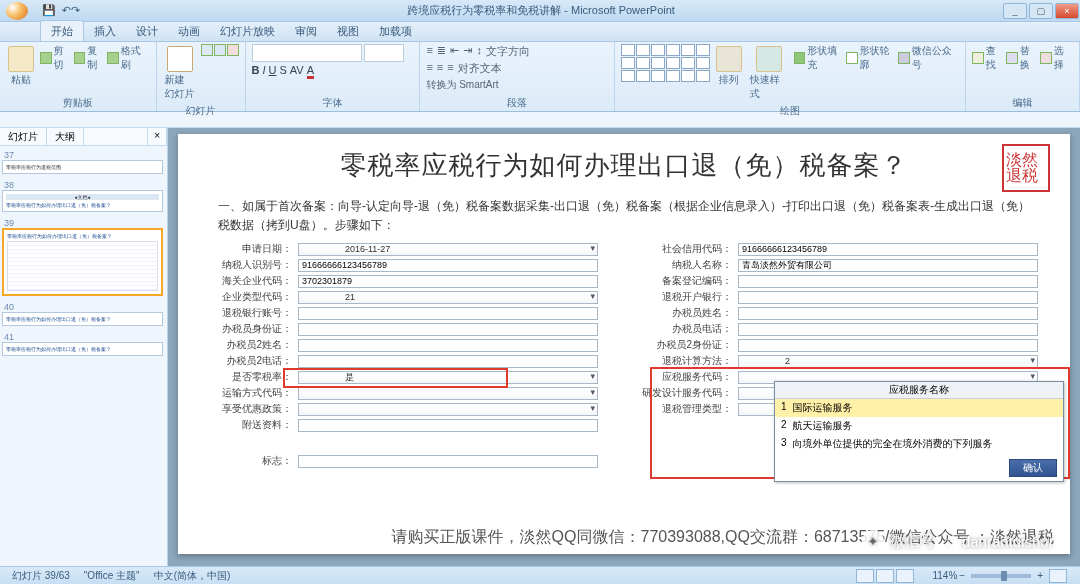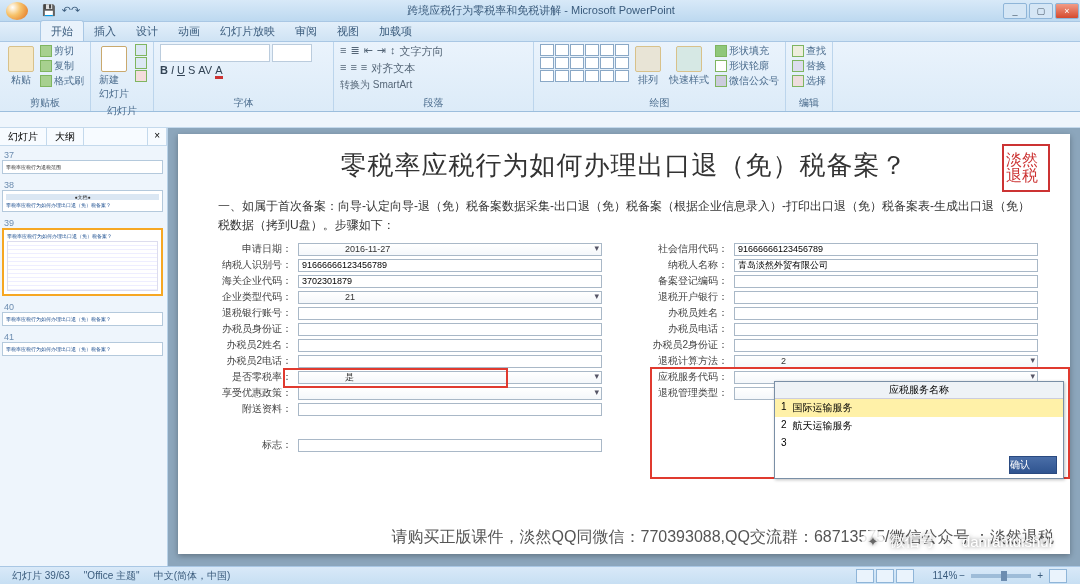--- a/index.html
+++ b/index.html
@@ -13,21 +13,21 @@
 .titlebar .winbtn.close { background:linear-gradient(#f19b86,#d54a2e); color:#fff; }
 .ribtabs { height:20px; background:linear-gradient(#e3effa,#cfe3f4); display:flex; align-items:flex-end; font-size:11px; padding-left:40px; border-bottom:1px solid #a9c7e4; }
 .ribtabs span { padding:3px 10px 2px; color:#3a5b7c; }
 .ribtabs span.active { background:#e9f2fb; border:1px solid #a9c7e4; border-bottom:none; border-radius:3px 3px 0 0; }
 .ribbon { height:70px; background:linear-gradient(#eaf3fc,#dcebf8); border-bottom:1px solid #9cbedd; display:flex; font-size:10px; color:#4a6b8c; }
 .rgroup { border-right:1px solid #bcd5ec; display:flex; flex-direction:column; padding:2px 6px 0; }
 .rgroup .icons { flex:1; display:flex; align-items:flex-start; gap:4px; }
 .rgroup .lbl { text-align:center; font-size:10px; padding:1px 0; }
 .bigbtn { display:flex; flex-direction:column; align-items:center; gap:1px; padding:2px; }
 .bigbtn .ic { width:26px; height:26px; background:#f5e8c6; border:1px solid #d8c18a; border-radius:2px; }
-.smallrow { display:flex; flex-direction:column; gap:1px; font-size:10px; color:#4a6b8c; }
+.smallrow { display:flex; flex-direction:row; gap:1px; font-size:10px; color:#4a6b8c; }
 .smallrow div { display:flex; align-items:center; gap:2px; }
 .smallrow .mi { width:12px; height:12px; background:#a7d08f; border:1px solid #7fb560; }
 .shapegrid { display:grid; grid-template-columns:repeat(6,14px); grid-template-rows:repeat(3,12px); gap:1px; }
 .shapegrid div { border:1px solid #8aa8c6; background:#fff; }
 .ruler { height:16px; background:#eef5fc; border-bottom:1px solid #c4d9ec; }
 .workspace { display:flex; height:438px; }
 .panetabs { width:168px; background:#eef5fc; border-right:1px solid #b9d2e8; display:flex; flex-direction:column; }
 .panetabs .hdr { height:18px; display:flex; font-size:10px; border-bottom:1px solid #c4d9ec; }
 .panetabs .hdr span { padding:2px 8px; background:#f7fbff; border-right:1px solid #c4d9ec; }
 .thumbs { flex:1; overflow:hidden; padding:4px 4px 0 2px; }
@@ -45,21 +45,21 @@
 .formgrid td { padding:1px 2px; height:15px; vertical-align:middle; }
 .formgrid td.lab { width:88px; text-align:right; color:#444; padding-right:4px; white-space:nowrap; }
 .formgrid td.fld input,.formgrid td.fld .sel { width:100%; height:13px; border:1px solid #a9b8c7; background:#fff; font-size:9px; padding:0 3px; line-height:11px; }
 .formgrid td.fld .sel { background:linear-gradient(#fff,#f4f7fa); position:relative; display:block;padding-left:46px; }
 .formgrid td.fld .sel::after { content:"▾"; position:absolute; right:2px; top:-1px; font-size:9px; color:#556; }
 .redbox { position:absolute; border:2px solid #e03a2f; pointer-events:none; }
 .dropdown { position:absolute; background:#fff; border:1px solid #7a8fa6; font-size:10px; box-shadow:1px 1px 3px rgba(0,0,0,.25); }
 .dropdown .dhdr { background:#eef2f6; text-align:center; padding:1px; border-bottom:1px solid #ccd; }
 .dropdown .drow { padding:2px 6px; display:flex; gap:6px; }
 .dropdown .drow.sel { background:#fff1a8; }
-.dropdown .dbtn { background:linear-gradient(#4a6ea8,#2f5490); color:#fff; margin:6px 6px 4px auto; width:48px; font-size:10px; padding:1px 0; border:1px solid #2a4a80; }
+.dropdown .dbtn { background:linear-gradient(#4a6ea8,#2f5490); color:#fff; text-align:center; margin:6px 6px 4px auto; width:48px; font-size:10px; padding:1px 0; border:1px solid #2a4a80; }
 .slide .footer { position:absolute; bottom:6px; right:16px; font-size:16px; color:#555; }
 .wmark { position:absolute; right:28px; bottom:14px; color:#fff; font-size:15px; display:flex; align-items:center; gap:6px; pointer-events:none; text-shadow:0 0 4px rgba(0,0,0,.5); }
 .wmark .wc { width:22px; height:22px; border-radius:50%; background:rgba(255,255,255,.85); display:flex; align-items:center; justify-content:center; font-size:13px; color:#666; }
 .statusbar { height:18px; background:linear-gradient(#d9e9f8,#c7dff3); border-top:1px solid #a9c7e4; font-size:10px; color:#3a5b7c; display:flex; align-items:center; padding:0 12px; }
 .statusbar .spacer { flex:1; }
 .viewbtn { width:18px; height:14px; border:1px solid #8fb5d8; background:#eaf3fc; margin:0 1px; }
 .zoomslider { width:60px; height:4px; background:#9ebcd8; margin:0 4px; position:relative; }
 .zoomslider::after { content:""; position:absolute; left:50%; top:-3px; width:6px; height:10px; background:#6d8db0; }
 </style>
 </head>
@@ -364,20 +364,31 @@
                 <td class="fld">
                   <span class="sel">是</span>
                 </td>
                 <td></td>
             <td class="lab">应税服务代码：</td>
                 <td class="fld">
                   <span class="sel"></span>
                 </td>
           </tr>
           <tr>
+            <td class="lab">运输方式代码：</td>
+                <td class="fld">
+                  <span class="sel"></span>
+                </td>
+                <td></td>
+            <td class="lab">研发设计服务代码：</td>
+                <td class="fld">
+                  <span class="sel"></span>
+                </td>
+          </tr>
+          <tr>
             <td class="lab">享受优惠政策：</td>
                 <td class="fld">
                   <span class="sel"></span>
                 </td>
                 <td></td>
             <td class="lab">退税管理类型：</td>
                 <td class="fld">
                   <span class="sel"></span>
                 </td>
           </tr>
@@ -409,20 +420,21 @@
           <div class="drow sel">
               <span>1</span>
               <span>国际运输服务</span>
             </div>
           <div class="drow">
               <span>2</span>
               <span>航天运输服务</span>
             </div>
           <div class="drow">
               <span>3</span>
+              <span>向境外单位提供的完全在境外消费的下列服务</span>
             </div>
           <div class="dbtn">确认</div>
         </div>
       </div>
 
       <div class="footer">请购买正版课件，淡然QQ同微信：770393088,QQ交流群：68713575/微信公众号 ：淡然退税</div>
     </div>
 
     <div class="wmark">
       <div class="wc">✦</div>

